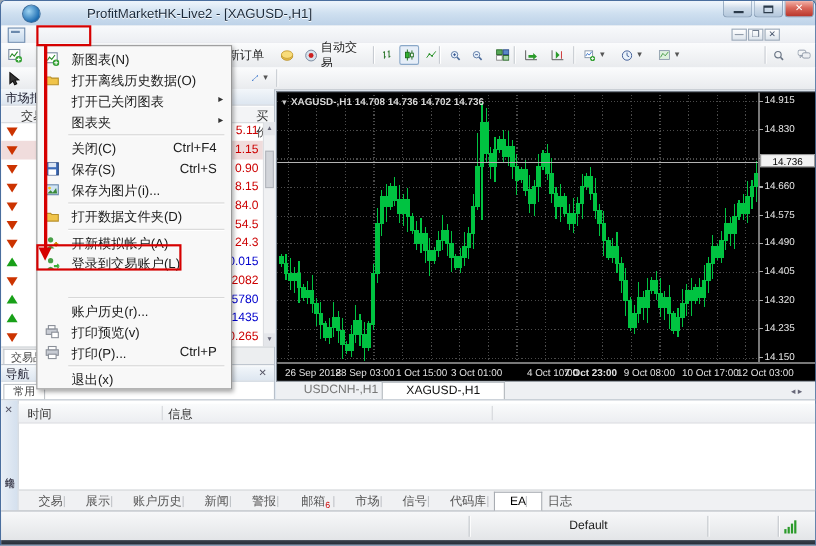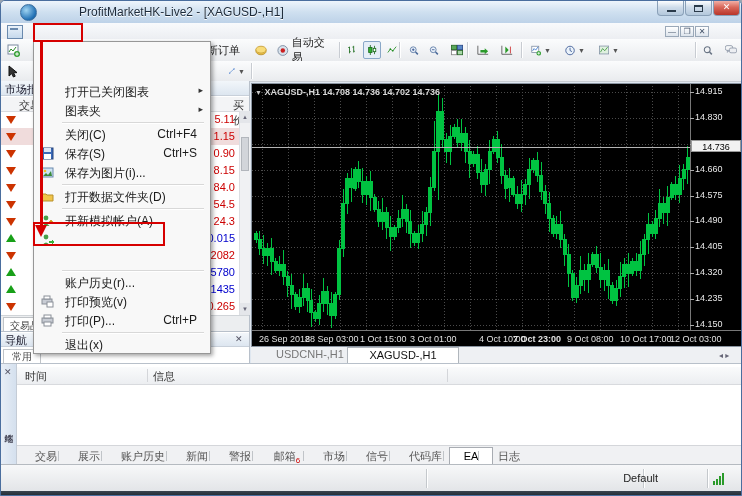--- a/index.html
+++ b/index.html
@@ -71,21 +71,21 @@
   #term-header{left:16px;top:366px;width:726px;height:17px;background:linear-gradient(#fafbfc,#eceef1);border-bottom:1px solid #d8dade;font-size:11px;color:#333;}
   .th-div{position:absolute;top:2px;width:1px;height:13px;background:#d4d6da;}
   #term-tabs{left:16px;top:444px;width:726px;height:19px;background:#f0f1f3;border-top:1px solid #d4d6da;font-size:11px;color:#555;}
   .term-tab{position:absolute;top:2px;height:16px;line-height:16px;padding:0 7px;white-space:nowrap;}
   .term-tab.active{background:#fff;border:1px solid #a8acb2;border-bottom:1px solid #fff;color:#000;top:1px;}
   .tab-div{position:absolute;top:5px;width:1px;height:10px;background:#c0c4c8;}
   .badge{color:#cc0000;font-size:8px;vertical-align:sub;}
   
   #statusbar{left:0;top:463px;width:742px;height:27px;background:linear-gradient(#f7f8f9,#e2e4e7);border-top:1px solid #b5bac0;font-size:11px;color:#222;}
   .sb-div{position:absolute;top:4px;width:1px;height:19px;background:#c4c8cc;box-shadow:1px 0 0 #fff;}
-  #sb-profile{position:absolute;left:428px;top:7px;width:212px;text-align:right;margin-left:17px;}
+  #sb-profile{position:absolute;left:428px;top:7px;width:212px;text-align:center;}
   #conn-icon span{position:absolute;bottom:0;width:2px;background:#2a9a2a;}
   #bottom-frame{left:0;top:490px;width:742px;height:6px;background:linear-gradient(#39434e,#1c232b);}
   
   #file-menu{left:32px;top:40px;width:176px;height:311px;background:#f8f8f8;border:1px solid #979797;box-shadow:2px 2px 4px rgba(0,0,0,.35);z-index:50;box-sizing:content-box;}
   .menu-item{position:absolute;left:1px;width:174px;height:19px;font-size:12px;color:#1a1a1a;}
   .mi-label{position:absolute;left:30px;top:2px;white-space:nowrap;}
   .mi-short{position:absolute;right:12px;top:2px;color:#1a1a1a;}
   .mi-sub{position:absolute;right:6px;top:3px;font-size:9px;color:#333;}
   .mi-icon{position:absolute;left:6px;top:3px;width:13px;height:13px;}
   .menu-sep{position:absolute;left:28px;width:142px;height:1px;background:#d8d8d8;box-shadow:0 1px 0 #fff;}
@@ -686,20 +686,39 @@
     <span id="conn-icon" style="position:absolute;left:712px;top:8px;width:14px;height:12px;">
       <span style="left:0;height:4px;"></span>
         <span style="left:3px;height:6px;"></span>
       <span style="left:6px;height:9px;"></span>
         <span style="left:9px;height:12px;"></span>
     </span>
   </div>
   <div id="bottom-frame" class="abs"></div>
 
   <div id="file-menu" class="abs">
+      <div class="menu-item" style="top: 2px;">
+        <span class="mi-icon">
+          <svg width="13" height="13" viewBox="0 0 13 13">
+            <rect x="1" y="1" width="10" height="9" fill="#fff" stroke="#7a8aa0"></rect>
+            <polyline points="2,8 4,5 6,7 9,3" stroke="#2a8a2a" fill="none"></polyline>
+            <circle cx="10" cy="10" r="3" fill="#33a033"></circle>
+            <path d="M10 8.2v3.6 M8.2 10h3.6" stroke="#fff"></path>
+          </svg>
+        </span>
+        <span class="mi-label">新图表(N)</span>
+      </div>
+      <div class="menu-item" style="top: 21px;">
+        <span class="mi-icon">
+          <svg width="13" height="13" viewBox="0 0 13 13">
+            <path d="M1 4 h4 l1 1 h6 v6 h-11 z" fill="#f0c44a" stroke="#b8902a"></path>
+          </svg>
+        </span>
+        <span class="mi-label">打开离线历史数据(O)</span>
+      </div>
       <div class="menu-item" style="top: 40px;">
         <span class="mi-label">打开已关闭图表</span>
         <span class="mi-sub">▸</span>
       </div>
       <div class="menu-item" style="top: 59px;">
         <span class="mi-label">图表夹</span>
         <span class="mi-sub">▸</span>
       </div>
       <div class="menu-sep" style="top: 80px;"></div>
       <div class="menu-item" style="top: 83px;">
@@ -749,20 +768,21 @@
       </div>
       <div class="menu-item" style="top: 188px;">
         <span class="mi-icon">
           <svg width="13" height="13" viewBox="0 0 13 13">
             <circle cx="5" cy="4" r="2.4" fill="#48a048"></circle>
             <path d="M1.5 12 q3.5 -5 7 0 z" fill="#48a048"></path>
             <path d="M8 9 h4" stroke="#38b038" stroke-width="2"></path>
             <path d="M11 7 l2 2 -2 2" fill="none" stroke="#38b038"></path>
           </svg>
         </span>
+        <span class="mi-label">登录到交易账户(L)</span>
       </div>
       <div class="menu-sep" style="top: 228px;"></div>
       <div class="menu-item" style="top: 231px;">
         <span class="mi-label">账户历史(r)...</span>
       </div>
       <div class="menu-item" style="top: 250px;">
         <span class="mi-icon">
           <svg width="13" height="13" viewBox="0 0 13 13">
             <rect x="1" y="4" width="10" height="5" fill="#c8ccd4" stroke="#8a8f98"></rect>
             <rect x="3" y="1" width="6" height="3" fill="#fff" stroke="#8a8f98"></rect>

